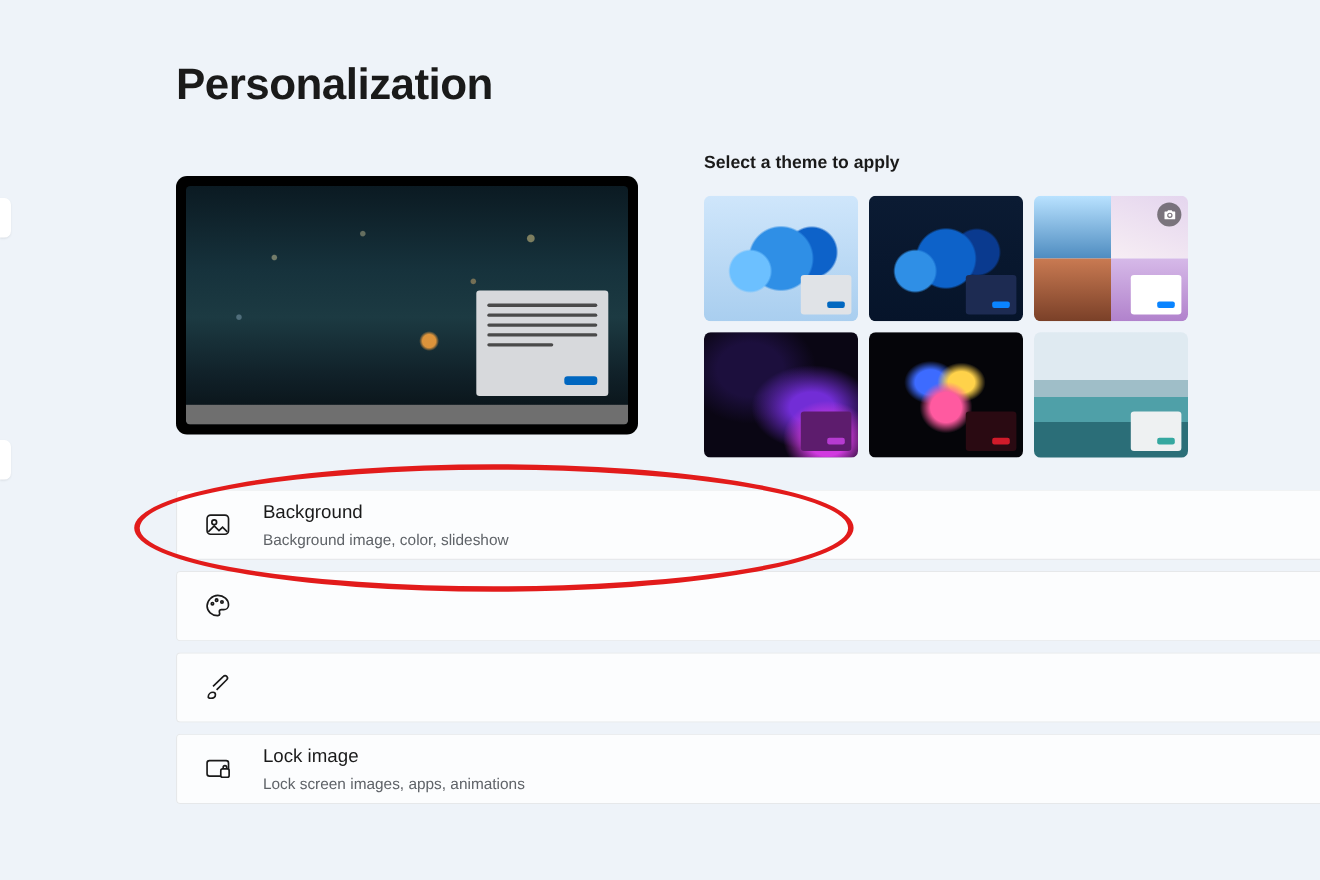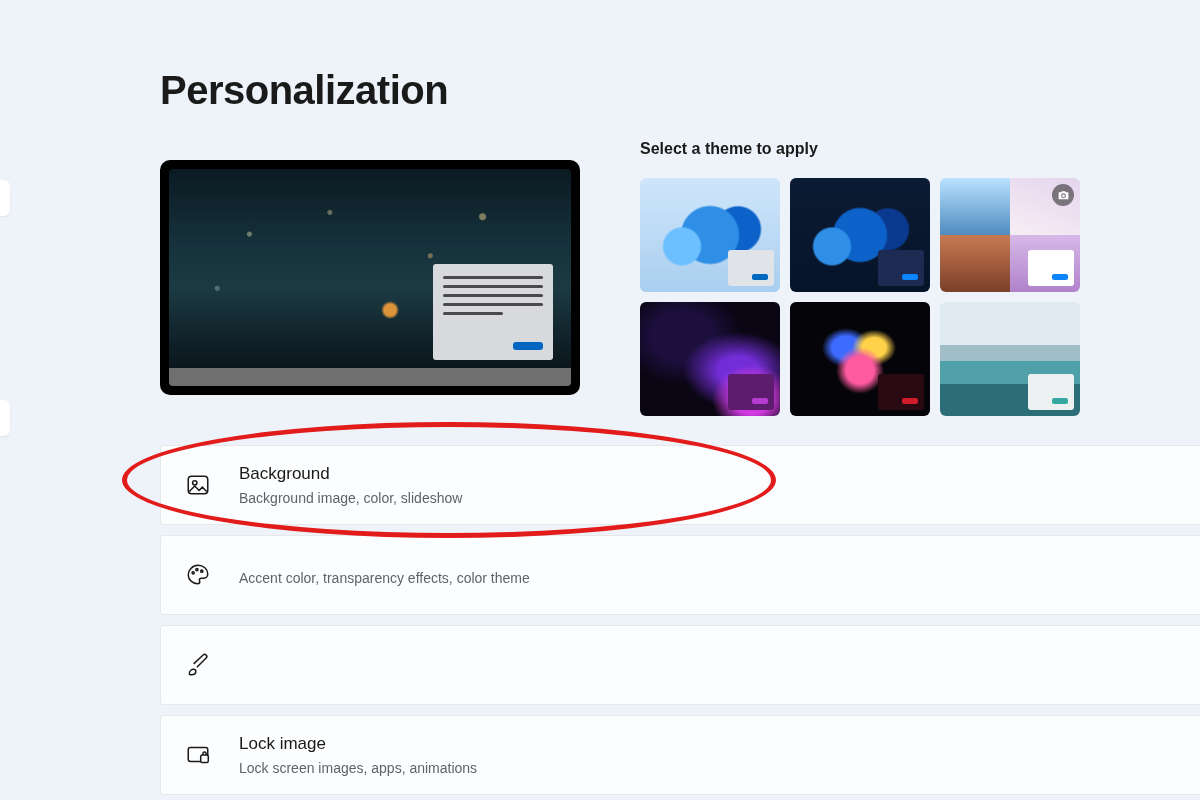--- a/index.html
+++ b/index.html
@@ -9,21 +9,21 @@
     background: #eef3f9; color: #1a1a1a;
   }
   .page { position: relative; width: 1200px; height: 800px; }
   .left-sliver {
     position: absolute; left: 0; top: 180px; width: 10px; height: 36px;
     background: #fff; border-radius: 0 6px 6px 0;
     box-shadow: 0 1px 2px rgba(0,0,0,.08);
   }
   .left-sliver.s2 { top: 400px; }
   h1.title {
-    position: absolute; left: 160px; top: 68px;
+    position: absolute; left: 160px; top: 55px;
     font-size: 40px; font-weight: 600; letter-spacing: -0.5px;
   }
   .preview-area {
     position: absolute; left: 160px; top: 160px;
     width: 420px; height: 235px;
     background: #000; border-radius: 10px; padding: 9px;
   }
   .desktop-preview {
     width: 100%; height: 100%; border-radius: 4px;
     background:
@@ -117,21 +117,21 @@
   }
   .landscape {
     background:
       linear-gradient(180deg,#dfeaf1 0 38%, #9fbec8 38% 52%, #4fa0a8 52% 72%, #2b6e78 72% 100%);
   }
 
   .settings-list { position: absolute; left: 160px; top: 445px; right: 0; }
   .setting-row {
     background: #fcfdfe; border: 1px solid #e6e8ea; border-right: none;
     border-radius: 4px 0 0 4px;
-    height: 80px; margin-bottom: 10px;
+    height: 64px; margin-bottom: 10px;
     display: flex; align-items: center;
     padding: 0 24px; cursor: pointer;
   }
   .setting-icon { width: 26px; height: 26px; margin-right: 28px; flex: 0 0 auto; }
   .setting-icon svg { width: 26px; height: 26px; stroke: #1a1a1a; fill: none; stroke-width: 1.4; }
   .setting-text .t { font-size: 17px; font-weight: 400; color:#1a1a1a; }
   .setting-text .d { font-size: 14px; color: #5f6368; margin-top: 6px; }
 
   .highlight-ellipse {
     position: absolute; pointer-events: none;
@@ -215,21 +215,20 @@
     <div class="setting-row">
       <div class="setting-icon">
         <svg viewBox="0 0 24 24">
             <path d="M12 3c5 0 9 3.6 9 8 0 2.6-2 4-4 4h-2c-1 0-1.7.7-1.7 1.7 0 .6.3 1 .3 1.6 0 1-.8 1.7-1.8 1.7C7 20 3 16.4 3 12s4-9 9-9z"></path>
             <circle cx="7.5" cy="10" r="1"></circle>
             <circle cx="11" cy="7" r="1"></circle>
             <circle cx="15.5" cy="8.5" r="1"></circle>
           </svg>
       </div>
       <div class="setting-text">
-        <div class="d">Accent color, transparency effects, color theme</div>
       </div>
     </div>
     <div class="setting-row">
       <div class="setting-icon">
         <svg viewBox="0 0 24 24">
             <path d="M4 20c0-2.5 2-4 4-4 1.3 0 2 1 2 2 0 1.5-1.3 3-4 3-1 0-2-.3-2-1z"></path>
             <path d="M11 14l8.5-8.5c.8-.8.8-2 0-2.8s-2-.8-2.8 0L8 11"></path>
           </svg>
       </div>
     </div>

